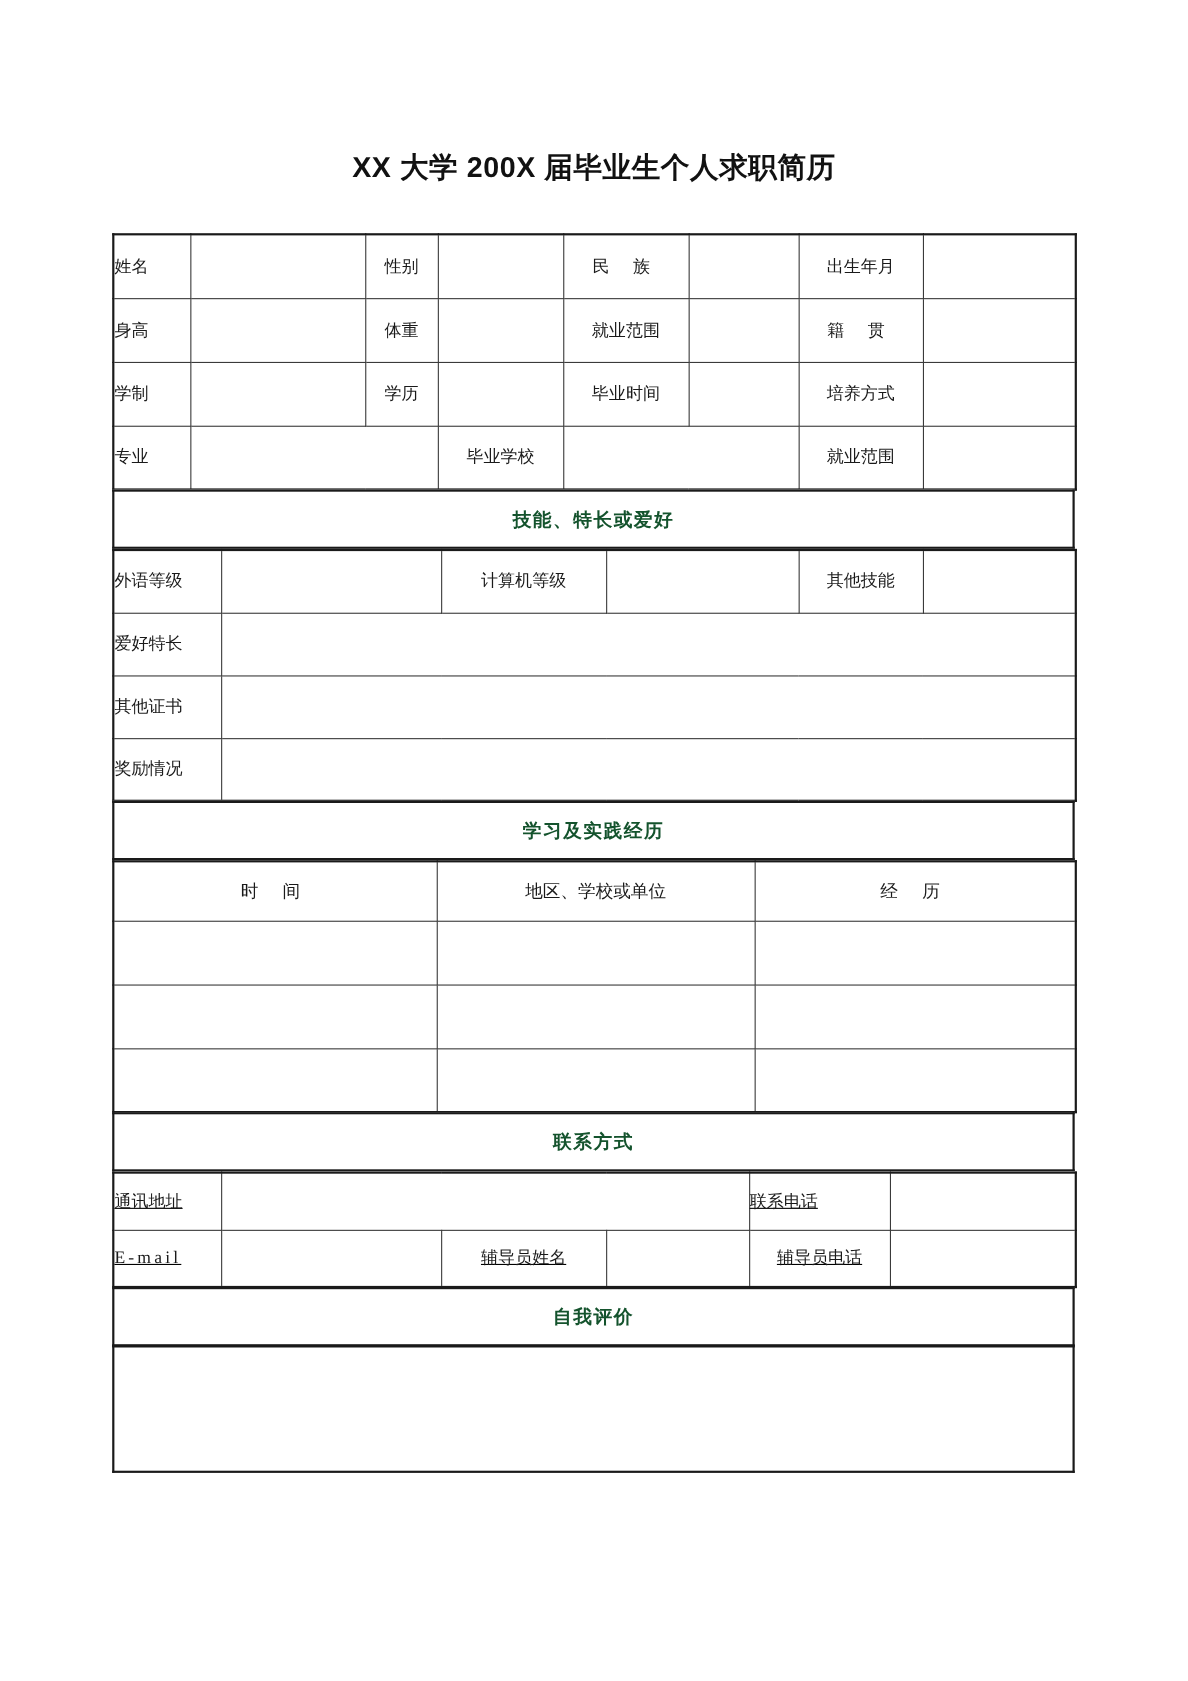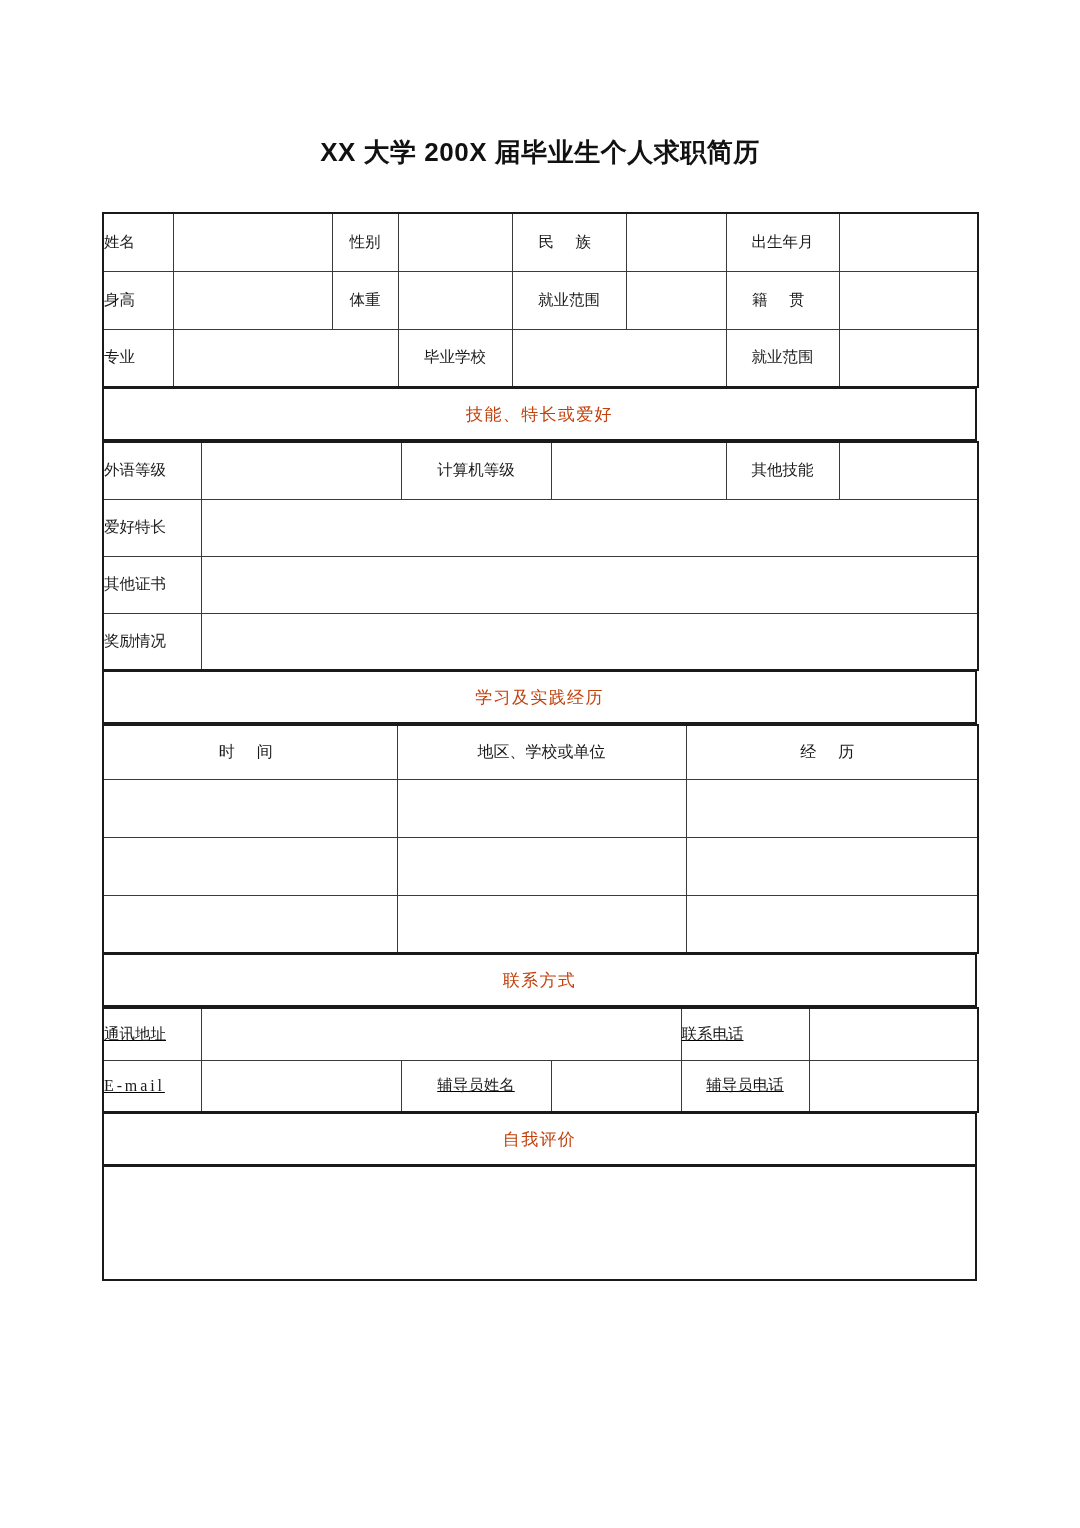--- a/index.html
+++ b/index.html
@@ -99,23 +99,23 @@
     margin-top: -1px;
     background: #fff;
   }
   table.band td {
     border: none;
     height: 48px;
     text-align: center;
     vertical-align: middle;
     font-family: "Liberation Serif", "DejaVu Serif", serif;
     font-size: 17px;
-    font-weight: normal;
+    font-weight: bold;
     letter-spacing: 0.08em;
-    color: #c2410c;
+    color: #14532d;
   }
 
   
   .exp-head {
     text-align: center;
     font-size: 16px;
     font-family: "Liberation Sans", "DejaVu Sans", sans-serif;
     color: #1a1a1a;
     margin-left: 16px;
   }
@@ -178,20 +178,30 @@
         <td class="lbl lbl-left">身高</td>
         <td class="val"></td>
         <td class="lbl">体重</td>
         <td class="val"></td>
         <td class="lbl">就业范围</td>
         <td class="val"></td>
         <td class="lbl spaced2">籍  贯</td>
         <td class="val"></td>
       </tr>
 
+      <tr class="h-r2">
+        <td class="lbl lbl-left">学制</td>
+        <td class="val"></td>
+        <td class="lbl">学历</td>
+        <td class="val"></td>
+        <td class="lbl">毕业时间</td>
+        <td class="val"></td>
+        <td class="lbl">培养方式</td>
+        <td class="val"></td>
+      </tr>
 
       <tr class="h-r2">
         <td class="lbl lbl-left">专业</td>
         <td class="val" colspan="2"></td>
         <td class="lbl">毕业学校</td>
         <td class="val" colspan="2"></td>
         <td class="lbl">就业范围</td>
         <td class="val"></td>
       </tr>
     </tbody>

